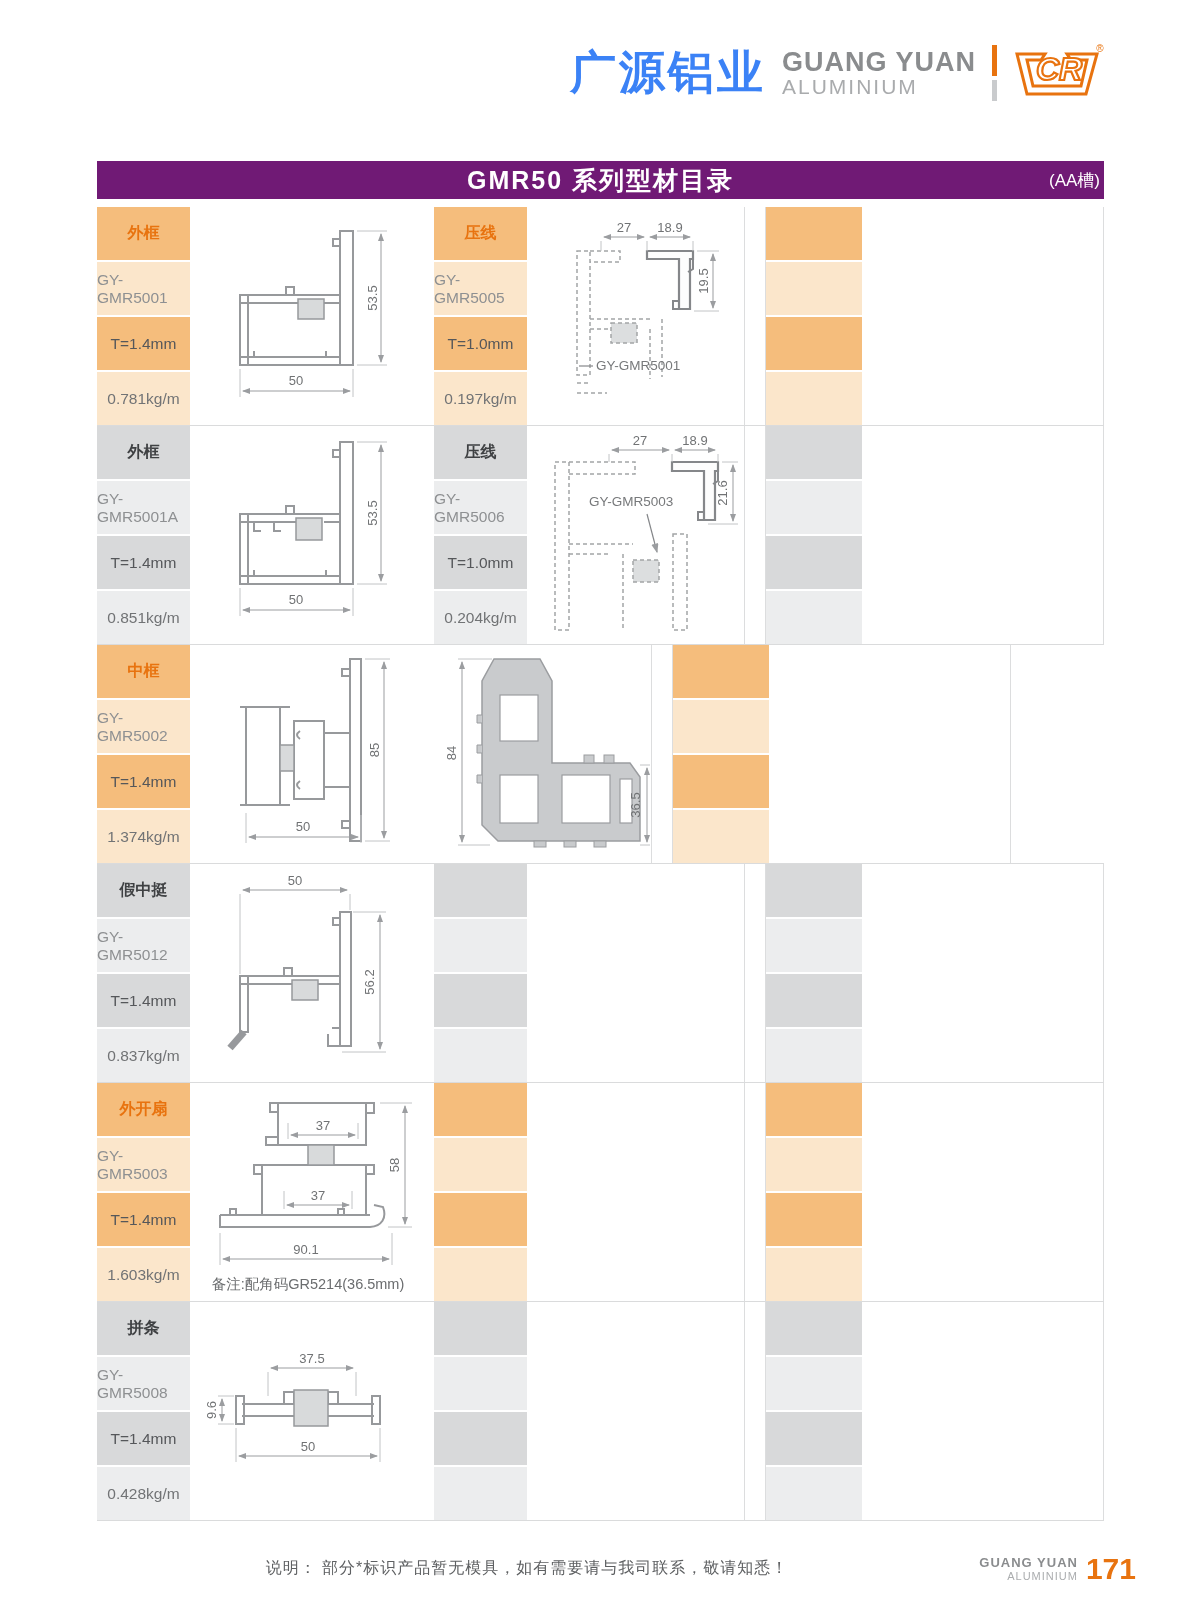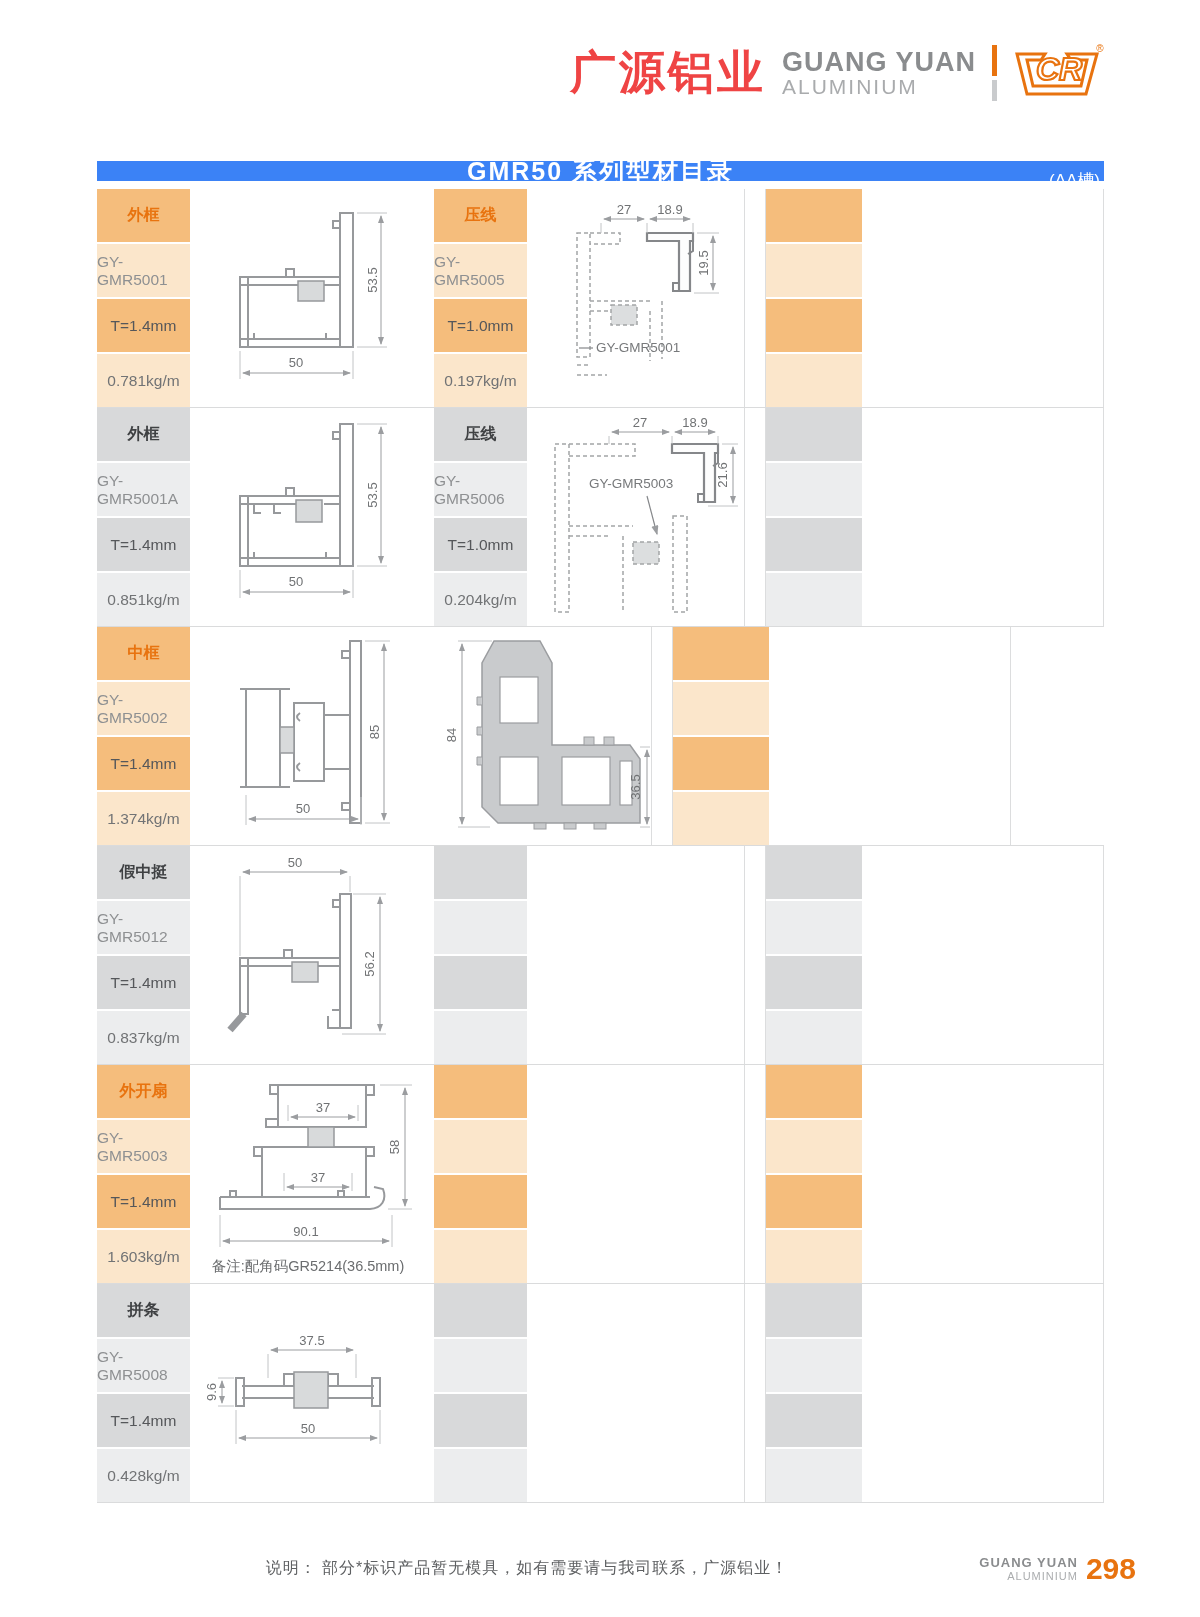--- a/index.html
+++ b/index.html
@@ -3,30 +3,30 @@
 <meta charset="utf-8">
 <style>
   html,body{margin:0;padding:0;}
   body{
     width:1200px;height:1617px;position:relative;background:#ffffff;
     font-family:"Liberation Sans","DejaVu Sans",sans-serif;
     -webkit-font-smoothing:antialiased;
   }
   
   .brandbar{position:absolute;top:42px;left:0;width:1105px;display:flex;justify-content:flex-end;align-items:center;gap:16px;}
-  .brand-cn{font-size:46px;font-weight:bold;color:#ef4444;letter-spacing:3px;}
+  .brand-cn{font-size:46px;font-weight:bold;color:#3b82f6;letter-spacing:3px;}
   .brand-en{display:flex;flex-direction:column;line-height:1.05;}
   .brand-en .l1{font-size:27px;font-weight:bold;color:#8A8C8E;letter-spacing:1px;}
   .brand-en .l2{font-size:21px;color:#A9ABAD;letter-spacing:2px;}
   .brand-divider{width:5px;height:56px;display:flex;flex-direction:column;}
   .brand-divider .t{flex:3;background:#E8730F;}
   .brand-divider .b{flex:2;background:#C9CBCD;margin-top:4px;}
   
   .content{position:absolute;left:97px;top:161px;width:1007px;}
-  .titlebar{height:20px;background:#3b82f6;position:relative;display:flex;align-items:center;justify-content:center;}
+  .titlebar{height:38px;background:#701a75;position:relative;display:flex;align-items:center;justify-content:center;}
   .titlebar .t{color:#fff;font-size:25px;font-weight:bold;letter-spacing:2px;}
   .titlebar .tag{position:absolute;right:4px;top:0;height:38px;display:flex;align-items:center;color:#fff;font-size:17px;}
   .table{margin-top:8px;}
   .row{display:flex;border-bottom:1px solid #DADBDC;height:219px;box-sizing:border-box;}
   .lcol{display:flex;flex-direction:column;gap:2px;box-sizing:border-box;}
   .w1{width:93px;} .w2{width:93px;} .w3{width:97px;}
   .cell{height:53px;display:flex;align-items:center;justify-content:center;font-size:15.5px;box-sizing:border-box;}
   .row.o .cell:nth-child(odd){background:#F5BD7C;}
   .row.o .cell:nth-child(even){background:#FBE6CB;}
   .row.g .cell:nth-child(odd){background:#D8D9DA;}
@@ -441,20 +441,20 @@
         <div class="cell"></div>
         <div class="cell"></div>
         <div class="cell"></div>
       </div>
       <div class="dcol d3"></div>
     </div>
 
   </div>
 </div>
 
-<div class="footer-note">说明： 部分*标识产品暂无模具，如有需要请与我司联系，广源铝业！</div>
+<div class="footer-note">说明： 部分*标识产品暂无模具，如有需要请与我司联系，敬请知悉！</div>
 <div class="footer-brand">
   <div class="en">
     <span class="l1">GUANG YUAN</span>
     <span class="l2">ALUMINIUM</span>
   </div>
-  <span class="pageno">298</span>
+  <span class="pageno">171</span>
 </div>
 
 </body></html>

